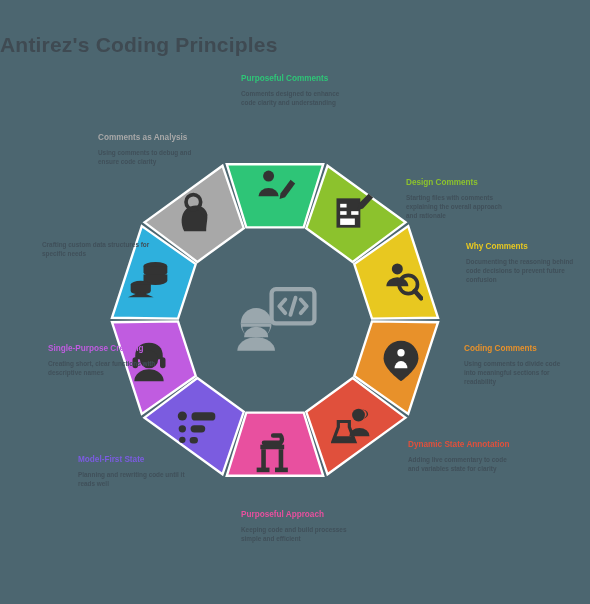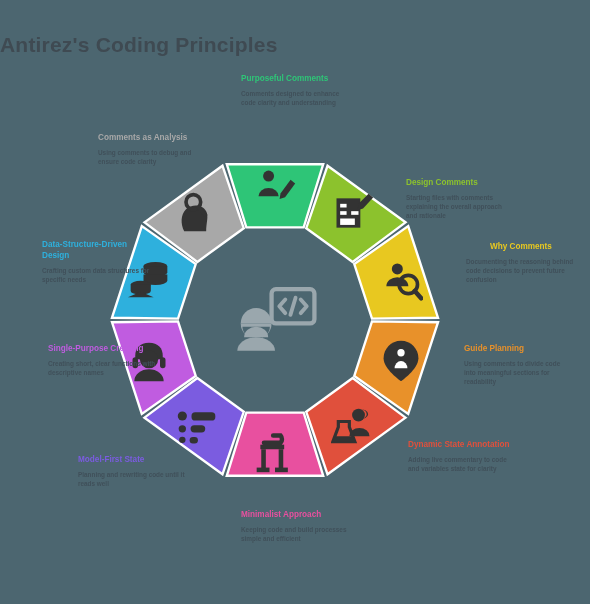--- a/index.html
+++ b/index.html
@@ -192,45 +192,44 @@
   <div id="label-layer">
       <div class="label ta-c" style="left: 241px; top: 74px;">
         <div class="lt" style="color: rgb(46, 197, 119);">Purposeful Comments</div>
         <div class="lb">Comments designed to enhance code clarity and understanding</div>
       </div>
       <div class="label ta-l" style="left: 406px; top: 136px; margin-top: 42px;">
         <div class="lt" style="color: rgb(140, 194, 45);">Design Comments</div>
         <div class="lb">Starting files with comments explaining the overall approach and rationale</div>
       </div>
       <div class="label ta-l" style="left: 466px; top: 242px;">
-        <div class="lt" style="color: rgb(232, 200, 32); margin-left: 24px;">Why Comments</div>
+        <div class="lt" style="color: rgb(232, 200, 32);">Why Comments</div>
         <div class="lb">Documenting the reasoning behind code decisions to prevent future confusion</div>
       </div>
       <div class="label ta-l" style="left: 464px; top: 344px;">
-        <div class="lt" style="color: rgb(232, 145, 42);">Guide Planning</div>
+        <div class="lt" style="color: rgb(232, 145, 42);">Coding Comments</div>
         <div class="lb">Using comments to divide code into meaningful sections for readability</div>
       </div>
       <div class="label ta-l" style="left: 408px; top: 440px;">
         <div class="lt" style="color: rgb(224, 80, 60);">Dynamic State Annotation</div>
         <div class="lb">Adding live commentary to code and variables state for clarity</div>
       </div>
       <div class="label ta-c" style="left: 241px; top: 510px;">
-        <div class="lt" style="color: rgb(232, 80, 159);">Minimalist Approach</div>
+        <div class="lt" style="color: rgb(232, 80, 159);">Purposeful Approach</div>
         <div class="lb">Keeping code and build processes simple and efficient</div>
       </div>
       <div class="label ta-r" style="left: 78px; top: 455px;">
         <div class="lt" style="color: rgb(123, 92, 224);">Model-First State</div>
         <div class="lb">Planning and rewriting code until it reads well</div>
       </div>
       <div class="label ta-r" style="left: 48px; top: 344px;">
         <div class="lt" style="color: rgb(192, 92, 224);">Single-Purpose Creating</div>
         <div class="lb">Creating short, clear functions with descriptive names</div>
       </div>
       <div class="label ta-r" style="left: 42px; top: 240px;">
-        <div class="lt" style="color: rgb(46, 176, 221);">Data-Structure-Driven Design</div>
         <div class="lb">Crafting custom data structures for specific needs</div>
       </div>
       <div class="label ta-r" style="left: 98px; top: 133px;">
         <div class="lt" style="color: rgb(168, 168, 168);">Comments as Analysis</div>
         <div class="lb">Using comments to debug and ensure code clarity</div>
       </div>
     </div>
 </div>
 
 </body></html>

